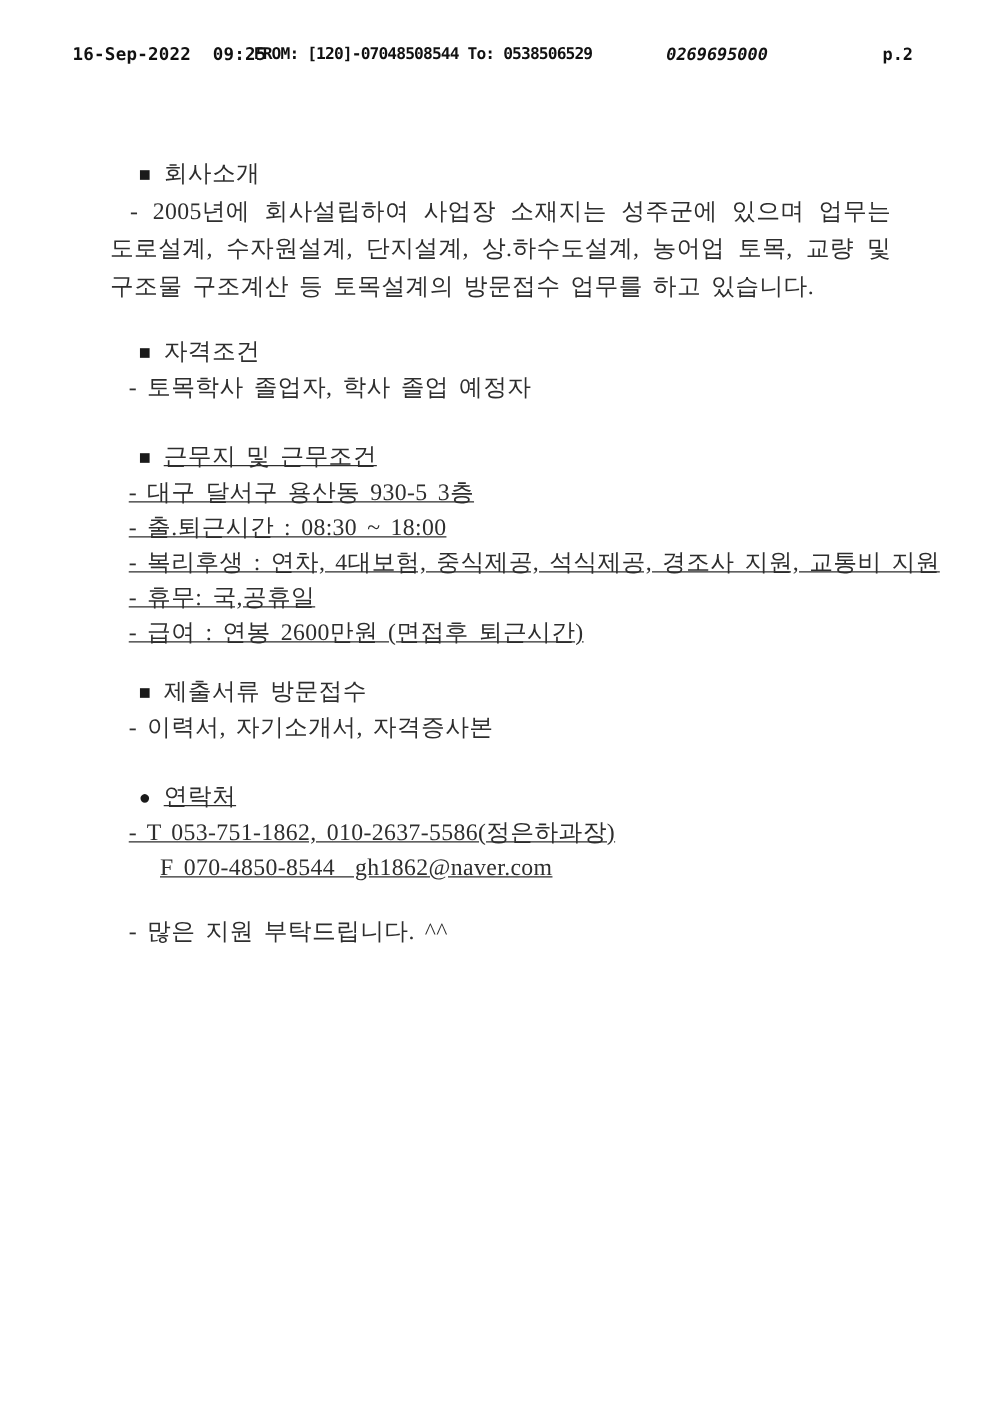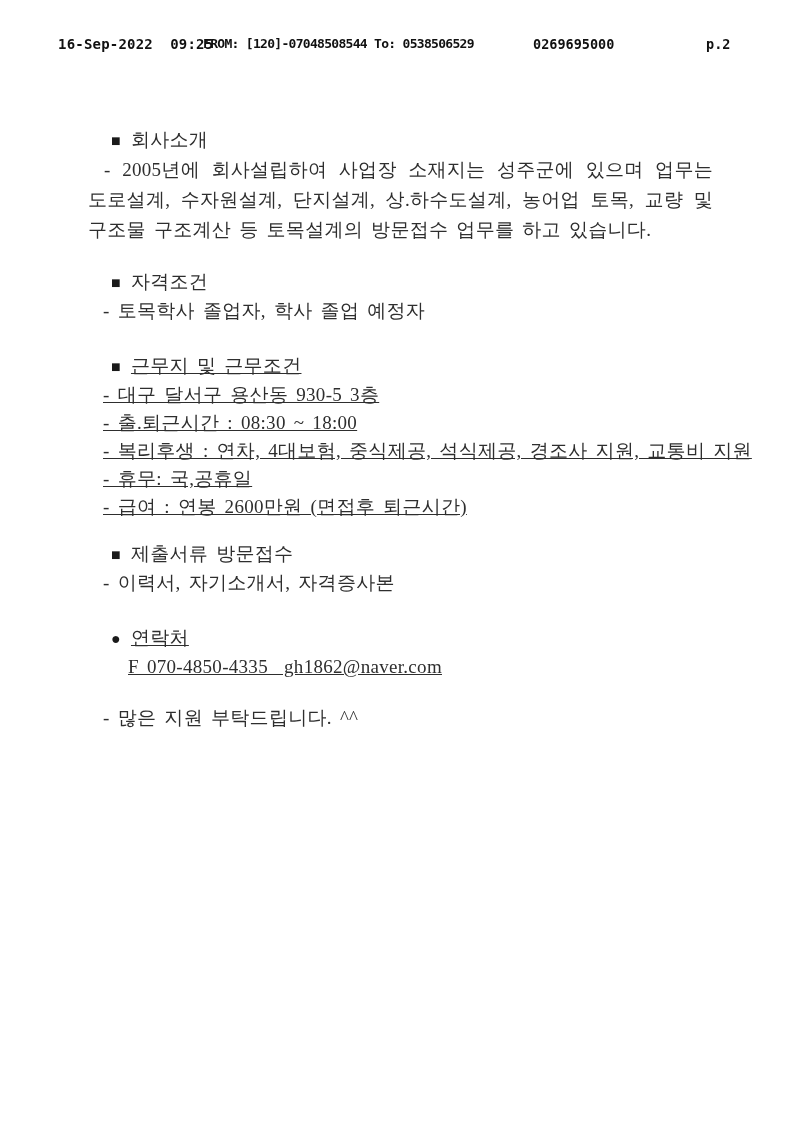--- a/index.html
+++ b/index.html
@@ -17,21 +17,21 @@
     position: absolute;
     top: 36px; left: 0;
     width: 100%; height: 18px;
     font-family: "DejaVu Sans Mono", "Liberation Mono", monospace;
     font-weight: bold;
     color: #111111;
   }
   .fax-header span { position: absolute; top: 0; white-space: pre; }
   .fh-datetime { left: 58px;  font-size: 14px; letter-spacing: 0.2px; }
   .fh-fromto   { left: 203px; font-size: 13px; letter-spacing: -0.7px; }
-  .fh-station  { left: 533px; font-size: 13.5px; }
+  .fh-station  { left: 533px; font-size: 13.5px; font-style: italic; }
   .fh-page     { left: 706px; font-size: 13.5px; }
 
   
   .doc-body {
     position: absolute;
     left: 88px; top: 126px;
     width: 625px;
     font-size: 19px;
     color: #2e2e2e;
     letter-spacing: 0.3px;
@@ -86,19 +86,20 @@
       <span class="line dash-line">- 급여 : 연봉 2600만원 (면접후 퇴근시간)</span>
     </div>
 
     <div class="mt-c">
       <span class="line title-line"><span class="bullet-icon">■</span><span>제출서류 방문접수</span></span>
       <span class="line dash-line">- 이력서, 자기소개서, 자격증사본</span>
     </div>
 
     <div class="mt-b">
       <span class="line title-line"><span class="bullet-icon">●</span><span>연락처</span></span>
-      <span class="line indent-line">F 070-4850-4335  gh1862@naver.com</span>
+      <span class="line dash-line">- T 053-751-1862, 010-2637-5586(정은하과장)</span>
+      <span class="line indent-line">F 070-4850-8544  gh1862@naver.com</span>
     </div>
 
     <span class="line dash-line mt-a">- 많은 지원 부탁드립니다. ^^</span>
 
   </div>
 </div>
 
 </body></html>

